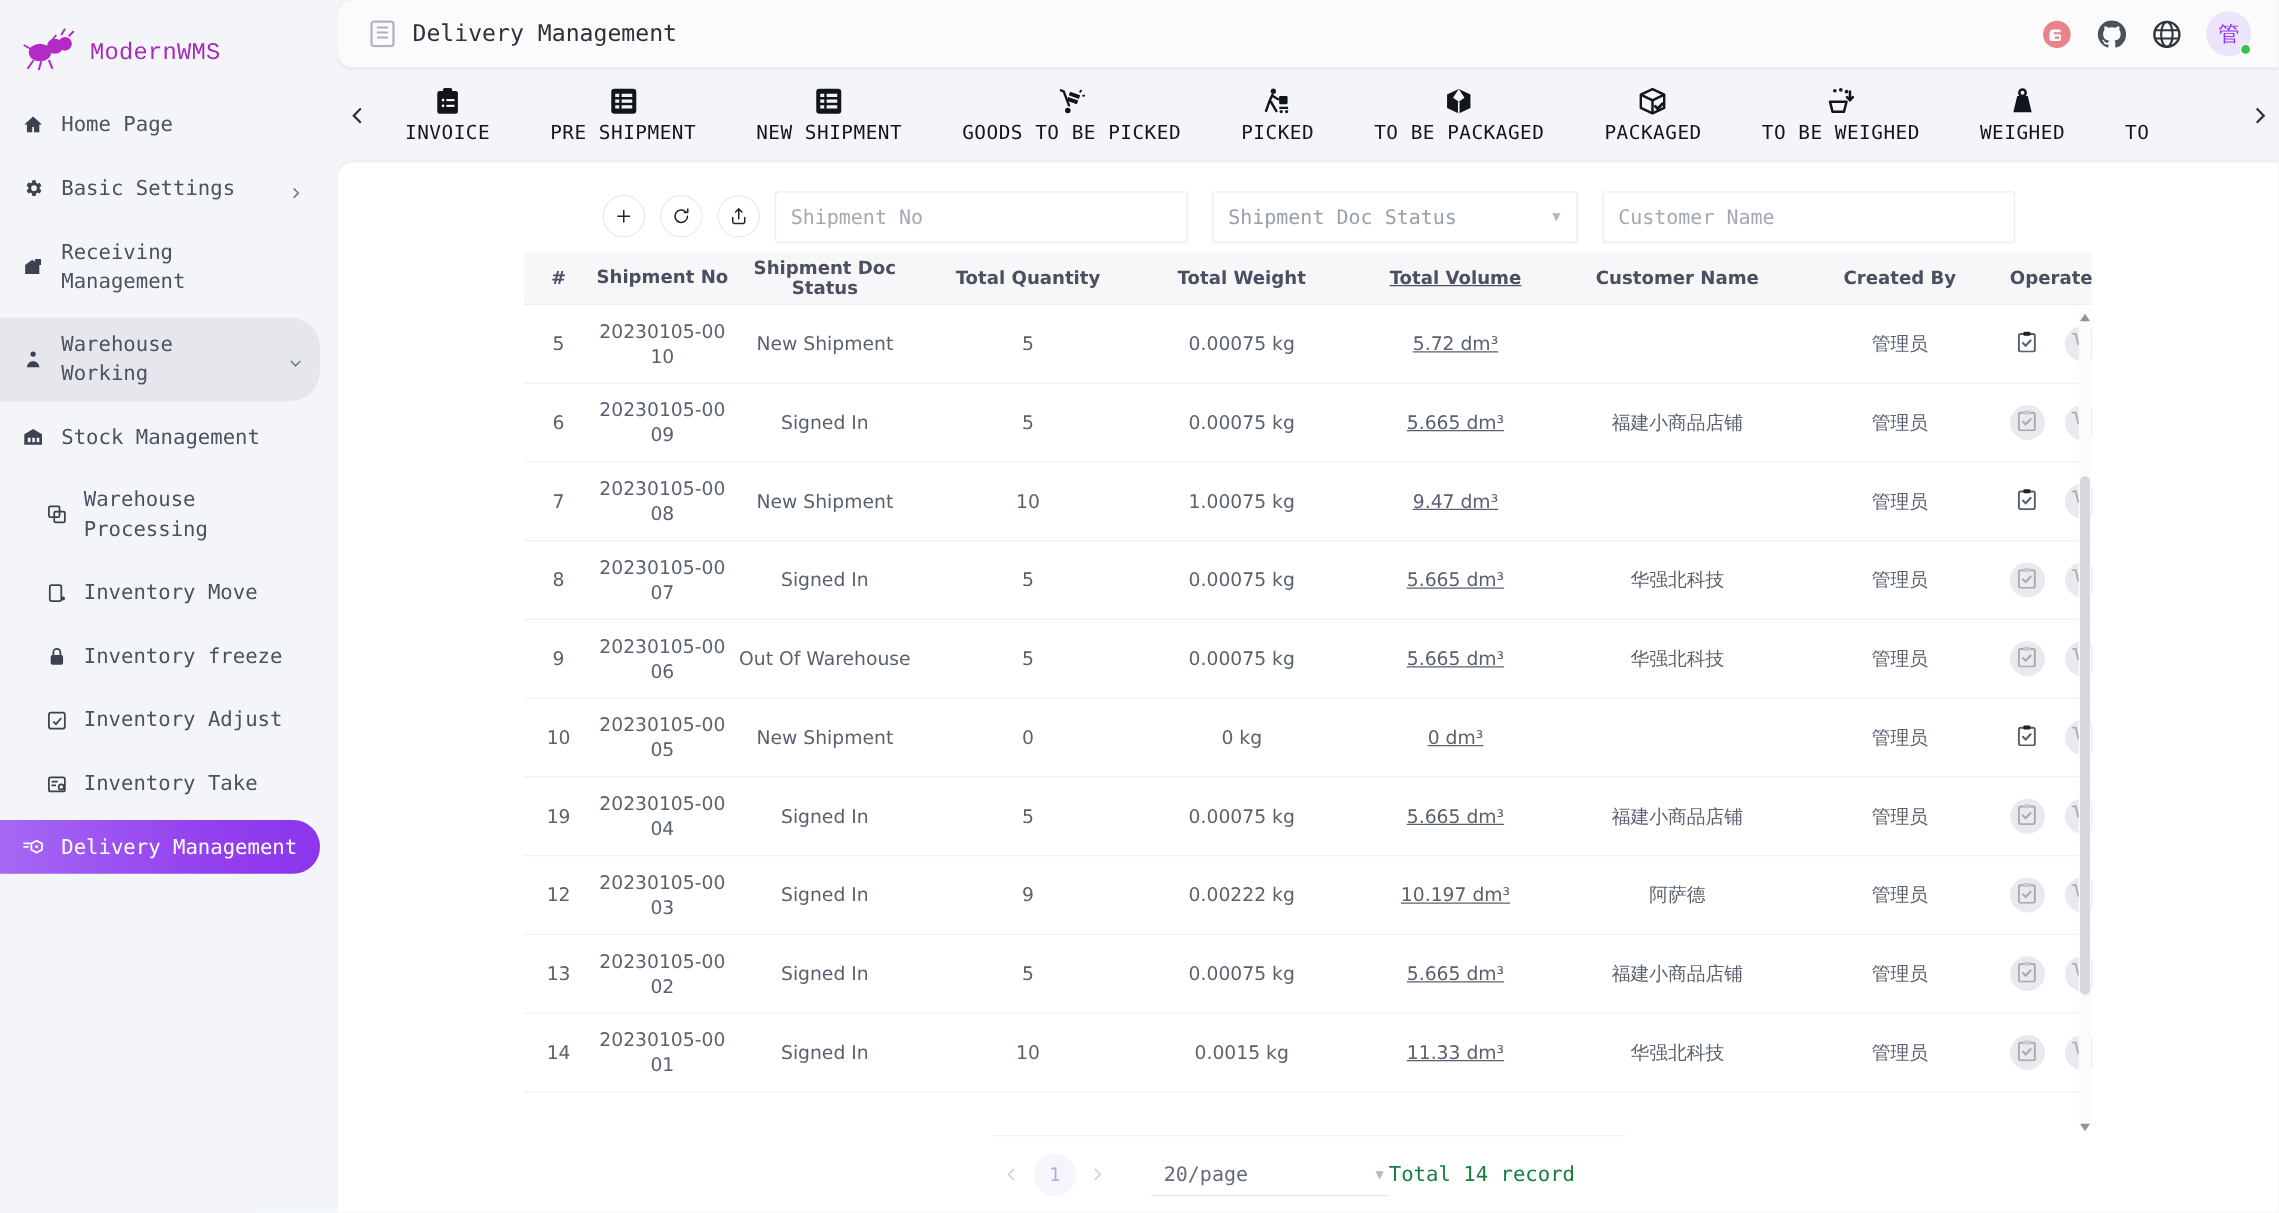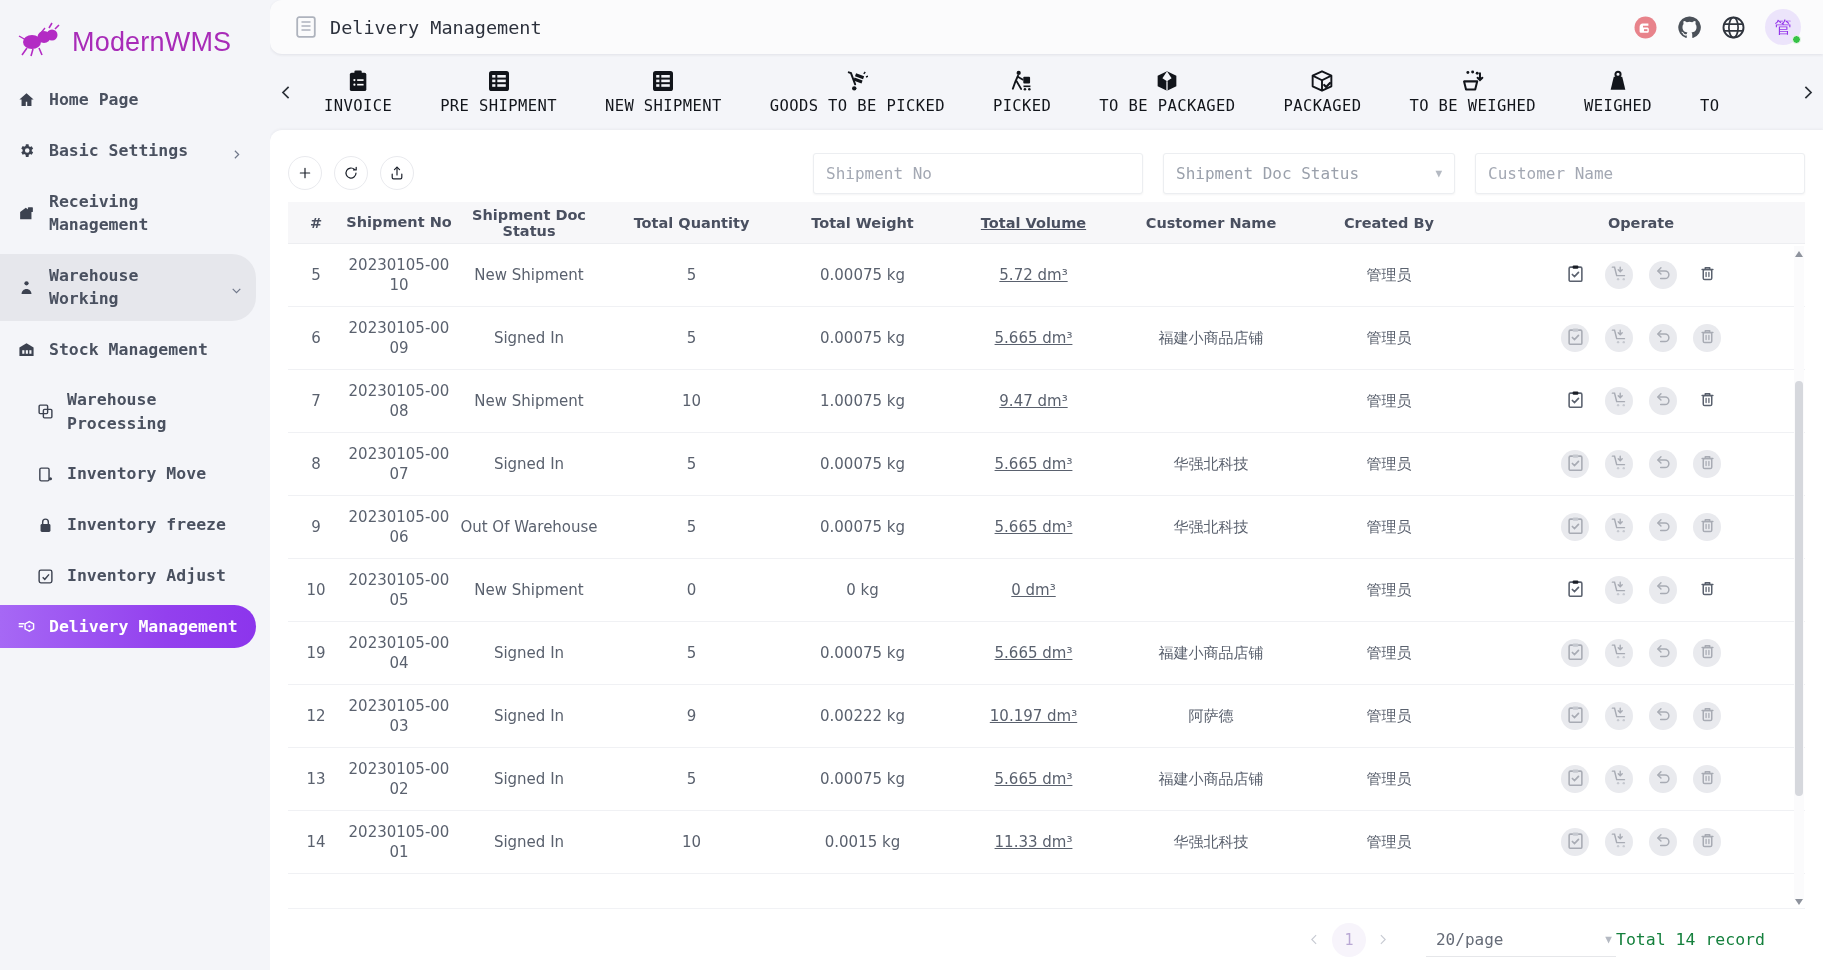--- a/index.html
+++ b/index.html
@@ -15,31 +15,31 @@
   .sidebar {
     width: 270px; height: 970px;
     background: #f4f5f9;
     flex: 0 0 270px;
     padding-top: 8px;
     position: relative;
     z-index: 5;
   }
   .brand { display: flex; align-items: center; gap: 8px; padding: 14px 0 16px 18px; }
   .brand-logo { width: 46px; height: 40px; flex: 0 0 46px; }
-  .brand-name { font-size: 27px; color: #a82bb8; letter-spacing: .2px;
-                font-family: Liberation Sans, sans-serif; }
+  .brand-name { font-size: 19px; color: #a82bb8; letter-spacing: .2px;
+                font-family: Liberation Mono, monospace; }
 
   .nav { padding-right: 14px; }
   .nav-item {
     display: flex; align-items: center; gap: 13px;
     padding: 10px 12px 10px 16px;
     margin-bottom: 7px;
     border-radius: 0 24px 24px 0;
     color: #4a5160; font-size: 16.5px; line-height: 1.45;
-    cursor: pointer; position: relative; font-weight: bold;
+    cursor: pointer; position: relative;
   }
   .nav-item .ico { width: 20px; height: 20px; flex: 0 0 20px; display: flex;
                    align-items: center; justify-content: center; color: #3c4250; }
   .nav-item .ico svg { width: 17px; height: 17px; fill: currentColor; }
   .nav-item .label { flex: 1 1 auto; }
   .nav-item .caret { width: 14px; height: 14px; flex: 0 0 14px; color: #70788a; }
   .nav-item .caret svg { width: 13px; height: 13px; fill: none; stroke: currentColor; stroke-width: 2.2; }
   .nav-item.expanded { background: #e6e7ec; }
   .nav-item.active {
     background: linear-gradient(90deg,#a668f5 0%,#9340ee 65%,#8c35ec 100%);
@@ -103,21 +103,21 @@
     height: 3px; background: #1f2430; border-radius: 2px;
   }
 
   
   .card {
     position: absolute; left: 0; top: 130px; right: 0; bottom: 0;
     background: #ffffff;
     border-radius: 12px 0 0 0;
     box-shadow: 0 -1px 3px rgba(30,35,60,.05);
     padding: 14px 18px 0 18px;
-    display: flex; flex-direction: column;
+    display: flex; flex-direction: column; align-items: center;
   }
   .toolbar { display: flex; align-items: center; height: 58px; flex: 0 0 58px; }
   .round-btn {
     width: 34px; height: 34px; border-radius: 50%;
     border: 1px solid #e9eaee; background: #fff;
     display: flex; align-items: center; justify-content: center;
     margin-right: 12px; cursor: pointer; color: #1d222c;
   }
   .round-btn svg { width: 16px; height: 16px; fill: none; stroke: currentColor; stroke-width: 1.8;
                    stroke-linecap: round; stroke-linejoin: round; }
@@ -322,20 +322,30 @@
       <div class="nav-item sub">
         <span class="ico">
           <svg viewBox="0 0 24 24">
               <rect x="3" y="3" width="18" height="18" rx="2.5" fill="none" stroke="#3c4250" stroke-width="2"></rect>
               <path d="M8 13l3 3 6-7" fill="none" stroke="#3c4250" stroke-width="2"></path>
             </svg>
         </span>
         <span class="label">Inventory Adjust</span>
       </div>
 
+      <div class="nav-item sub">
+        <span class="ico">
+          <svg viewBox="0 0 24 24">
+              <rect x="3" y="4" width="18" height="16" rx="2" fill="none" stroke="#3c4250" stroke-width="2"></rect>
+              <path d="M6 9h7M6 13h5" stroke="#3c4250" stroke-width="2"></path>
+              <circle cx="17" cy="15" r="3" fill="none" stroke="#3c4250" stroke-width="2"></circle>
+            </svg>
+        </span>
+        <span class="label">Inventory Take</span>
+      </div>
 
       <div class="nav-item active wide-label">
         <span class="ico">
           <svg viewBox="0 0 24 24">
               <path d="M1 8h8M1 12h6" stroke="#fff" stroke-width="2" fill="none"></path>
               <path d="M16 5l6 3.2v7L16 18.5 10 15.2v-7z" fill="none" stroke="#fff" stroke-width="2"></path>
               <circle cx="16" cy="11.8" r="1.6" fill="#fff"></circle>
             </svg>
         </span>
         <span class="label">Delivery Management</span>

